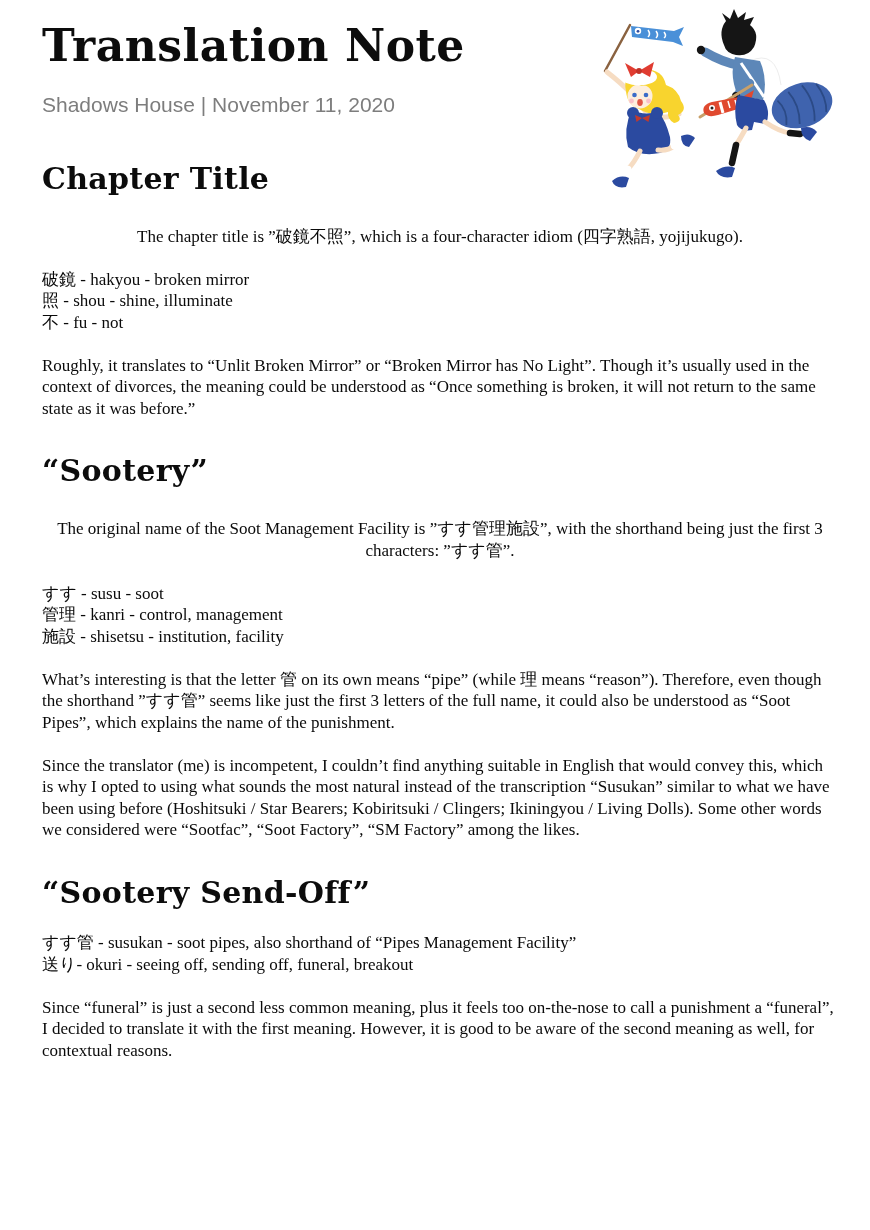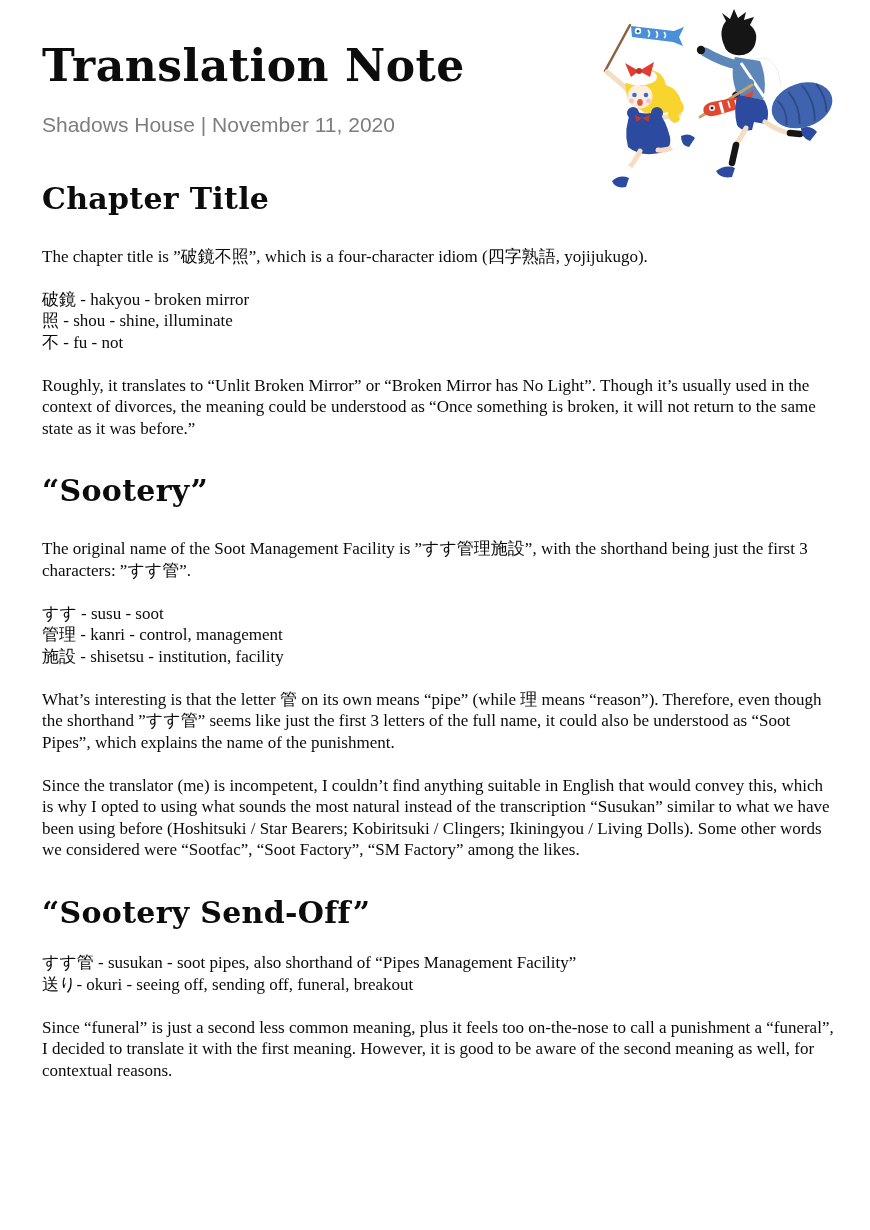--- a/index.html
+++ b/index.html
@@ -6,21 +6,21 @@
   body {
     width: 870px;
     height: 1230px;
     background: #ffffff;
     position: relative;
     overflow: hidden;
     font-family: "Liberation Serif", serif;
     color: #0a0a0a;
   }
   .doc {
-    padding: 40px 32px 0 42px;
+    padding: 20px 32px 0 42px;
   }
   .content { max-width: 798px; }
 
   h1.page-title {
     font-family: "DejaVu Serif", serif;
     font-weight: 700;
     font-size: 44px;
     line-height: 1.18;
     margin: 0;
     color: #0c0c0c;
@@ -42,21 +42,21 @@
     color: #0c0c0c;
     letter-spacing: 0.3px;
   }
   section#section-chapter-title h2 { margin-top: 44px; }
 
   p.body-text, .gloss {
     font-size: 17px;
     line-height: 21.5px;
     margin: 21.5px 0 0 0;
   }
-  p.body-text.after-heading, .gloss.after-heading { margin-top: 29px; }
+  p.body-text.after-heading, .gloss.after-heading { margin-top: 29px; text-align: center; }
   .gloss div { white-space: pre-wrap; }
 
   .illustration {
     position: absolute;
     top: 5px;
     left: 588px;
     width: 250px;
     height: 195px;
   }
 </style>

